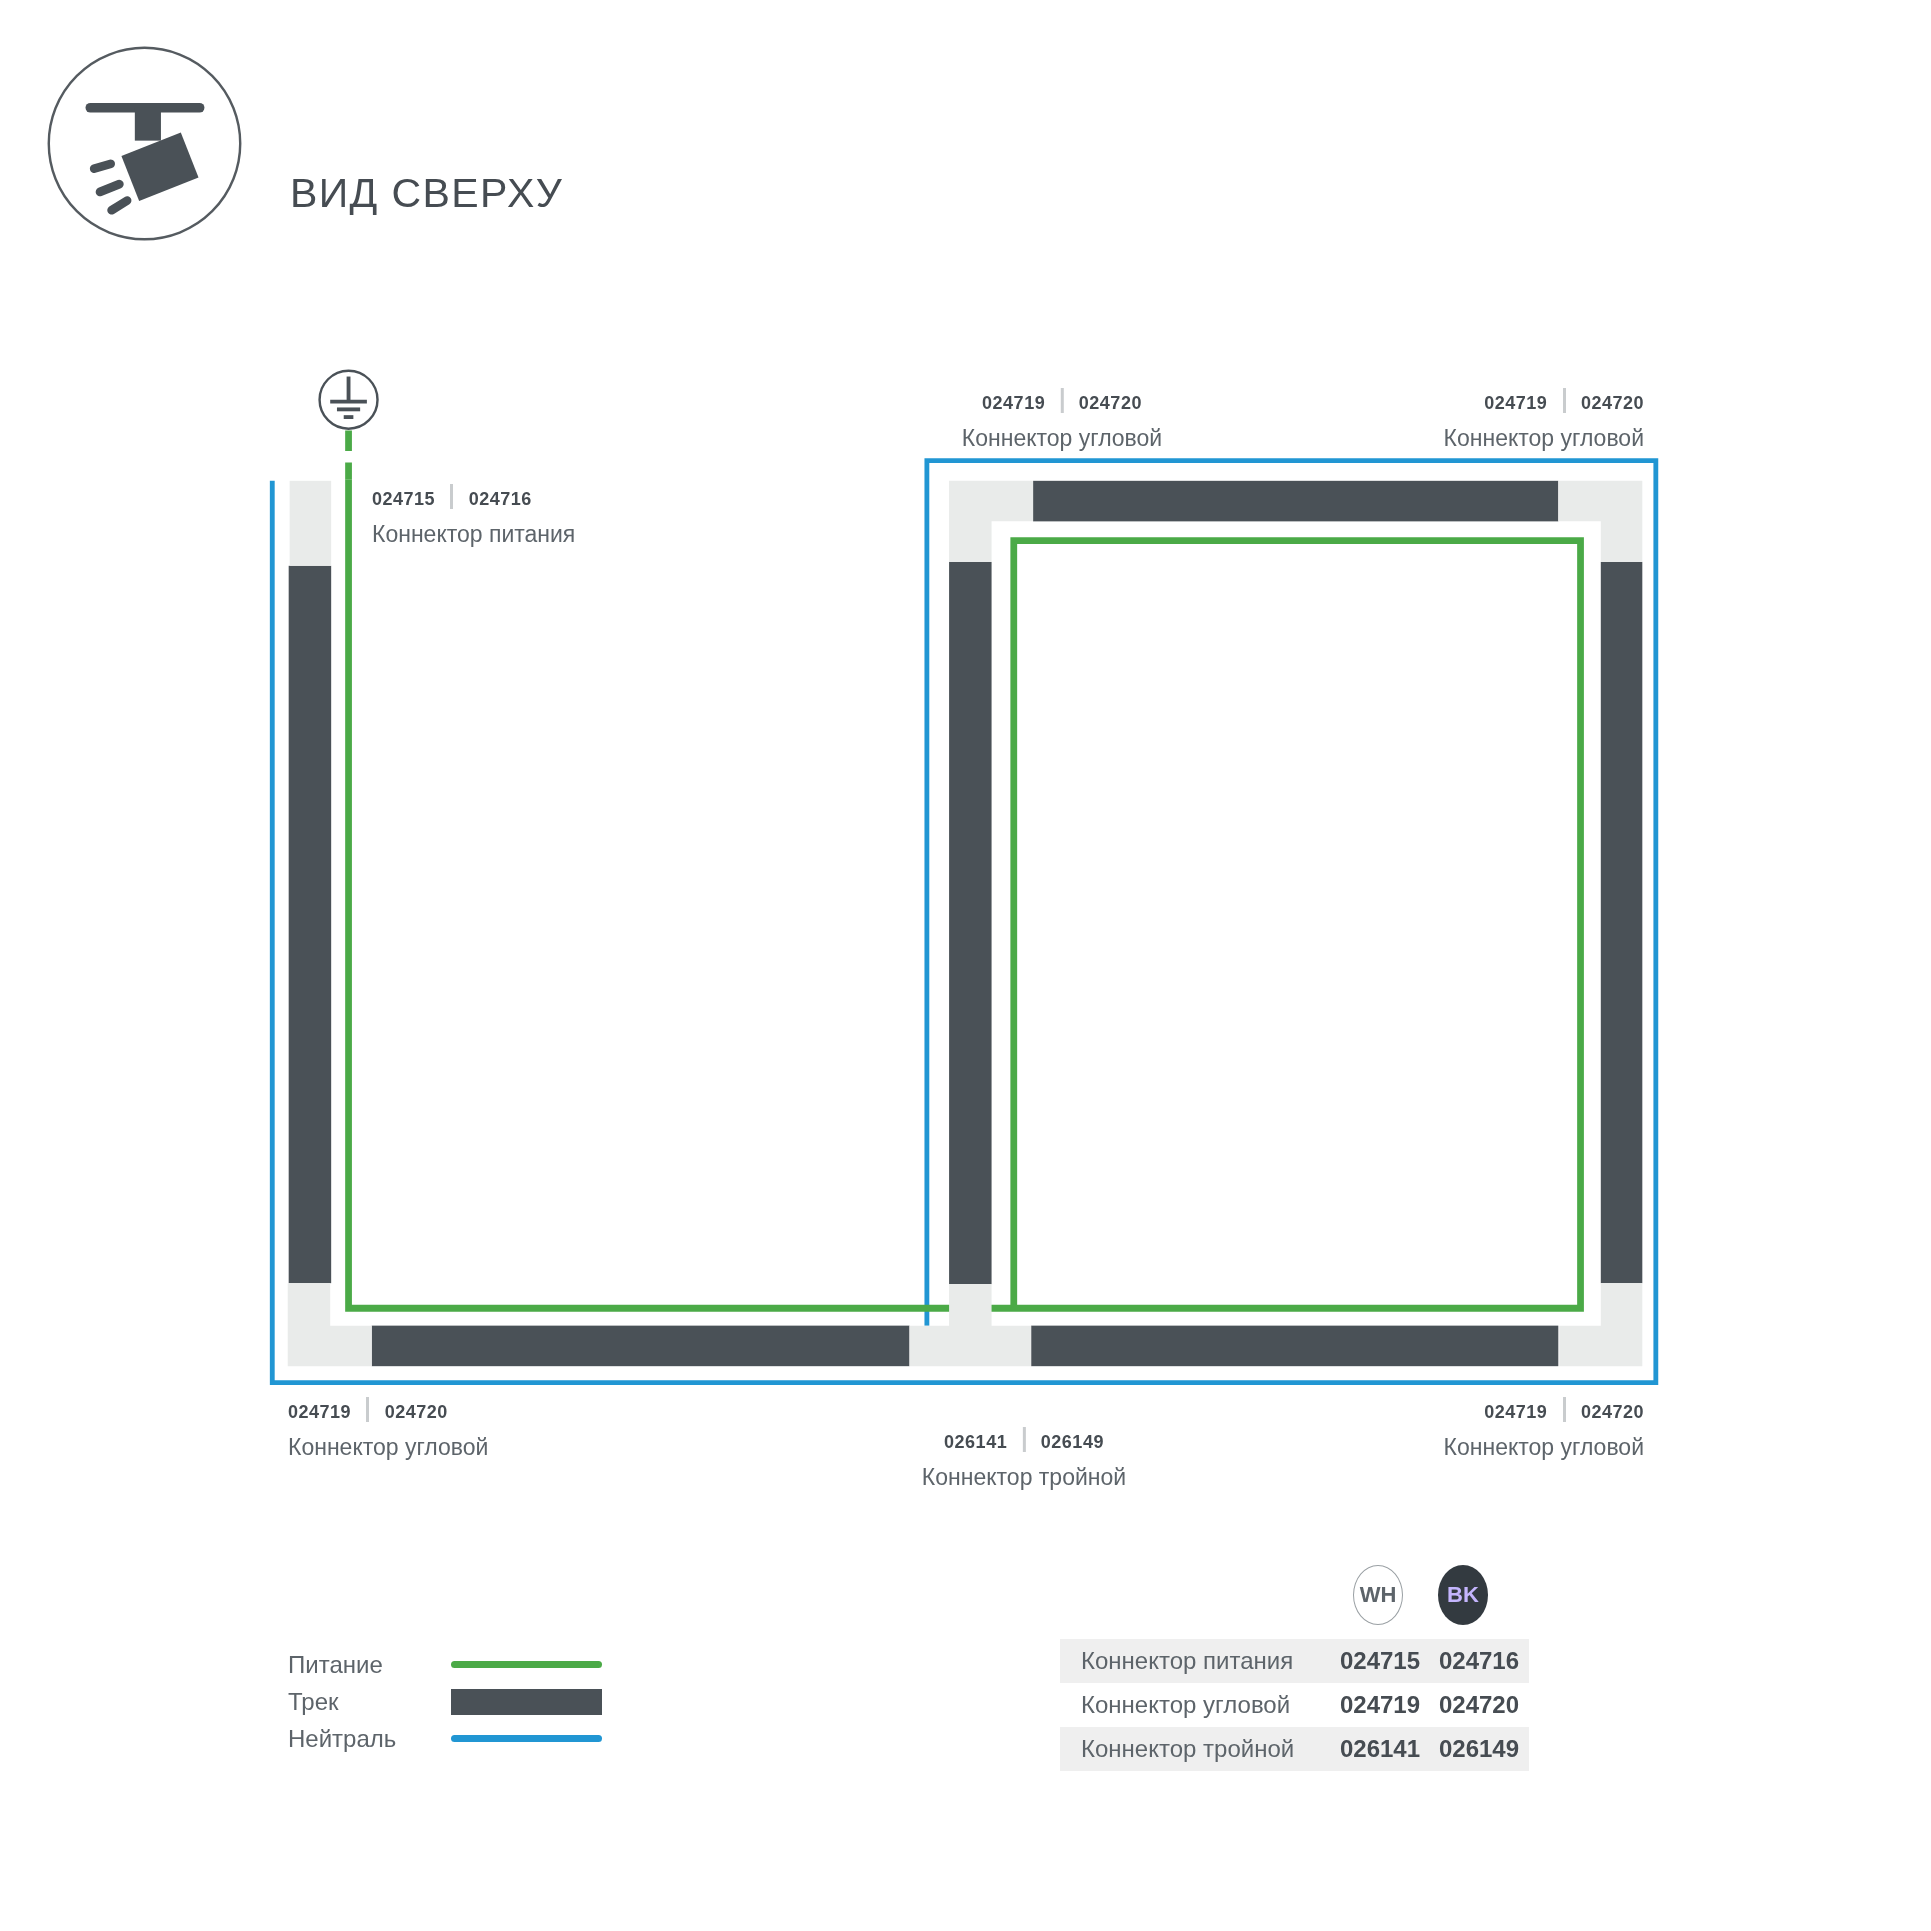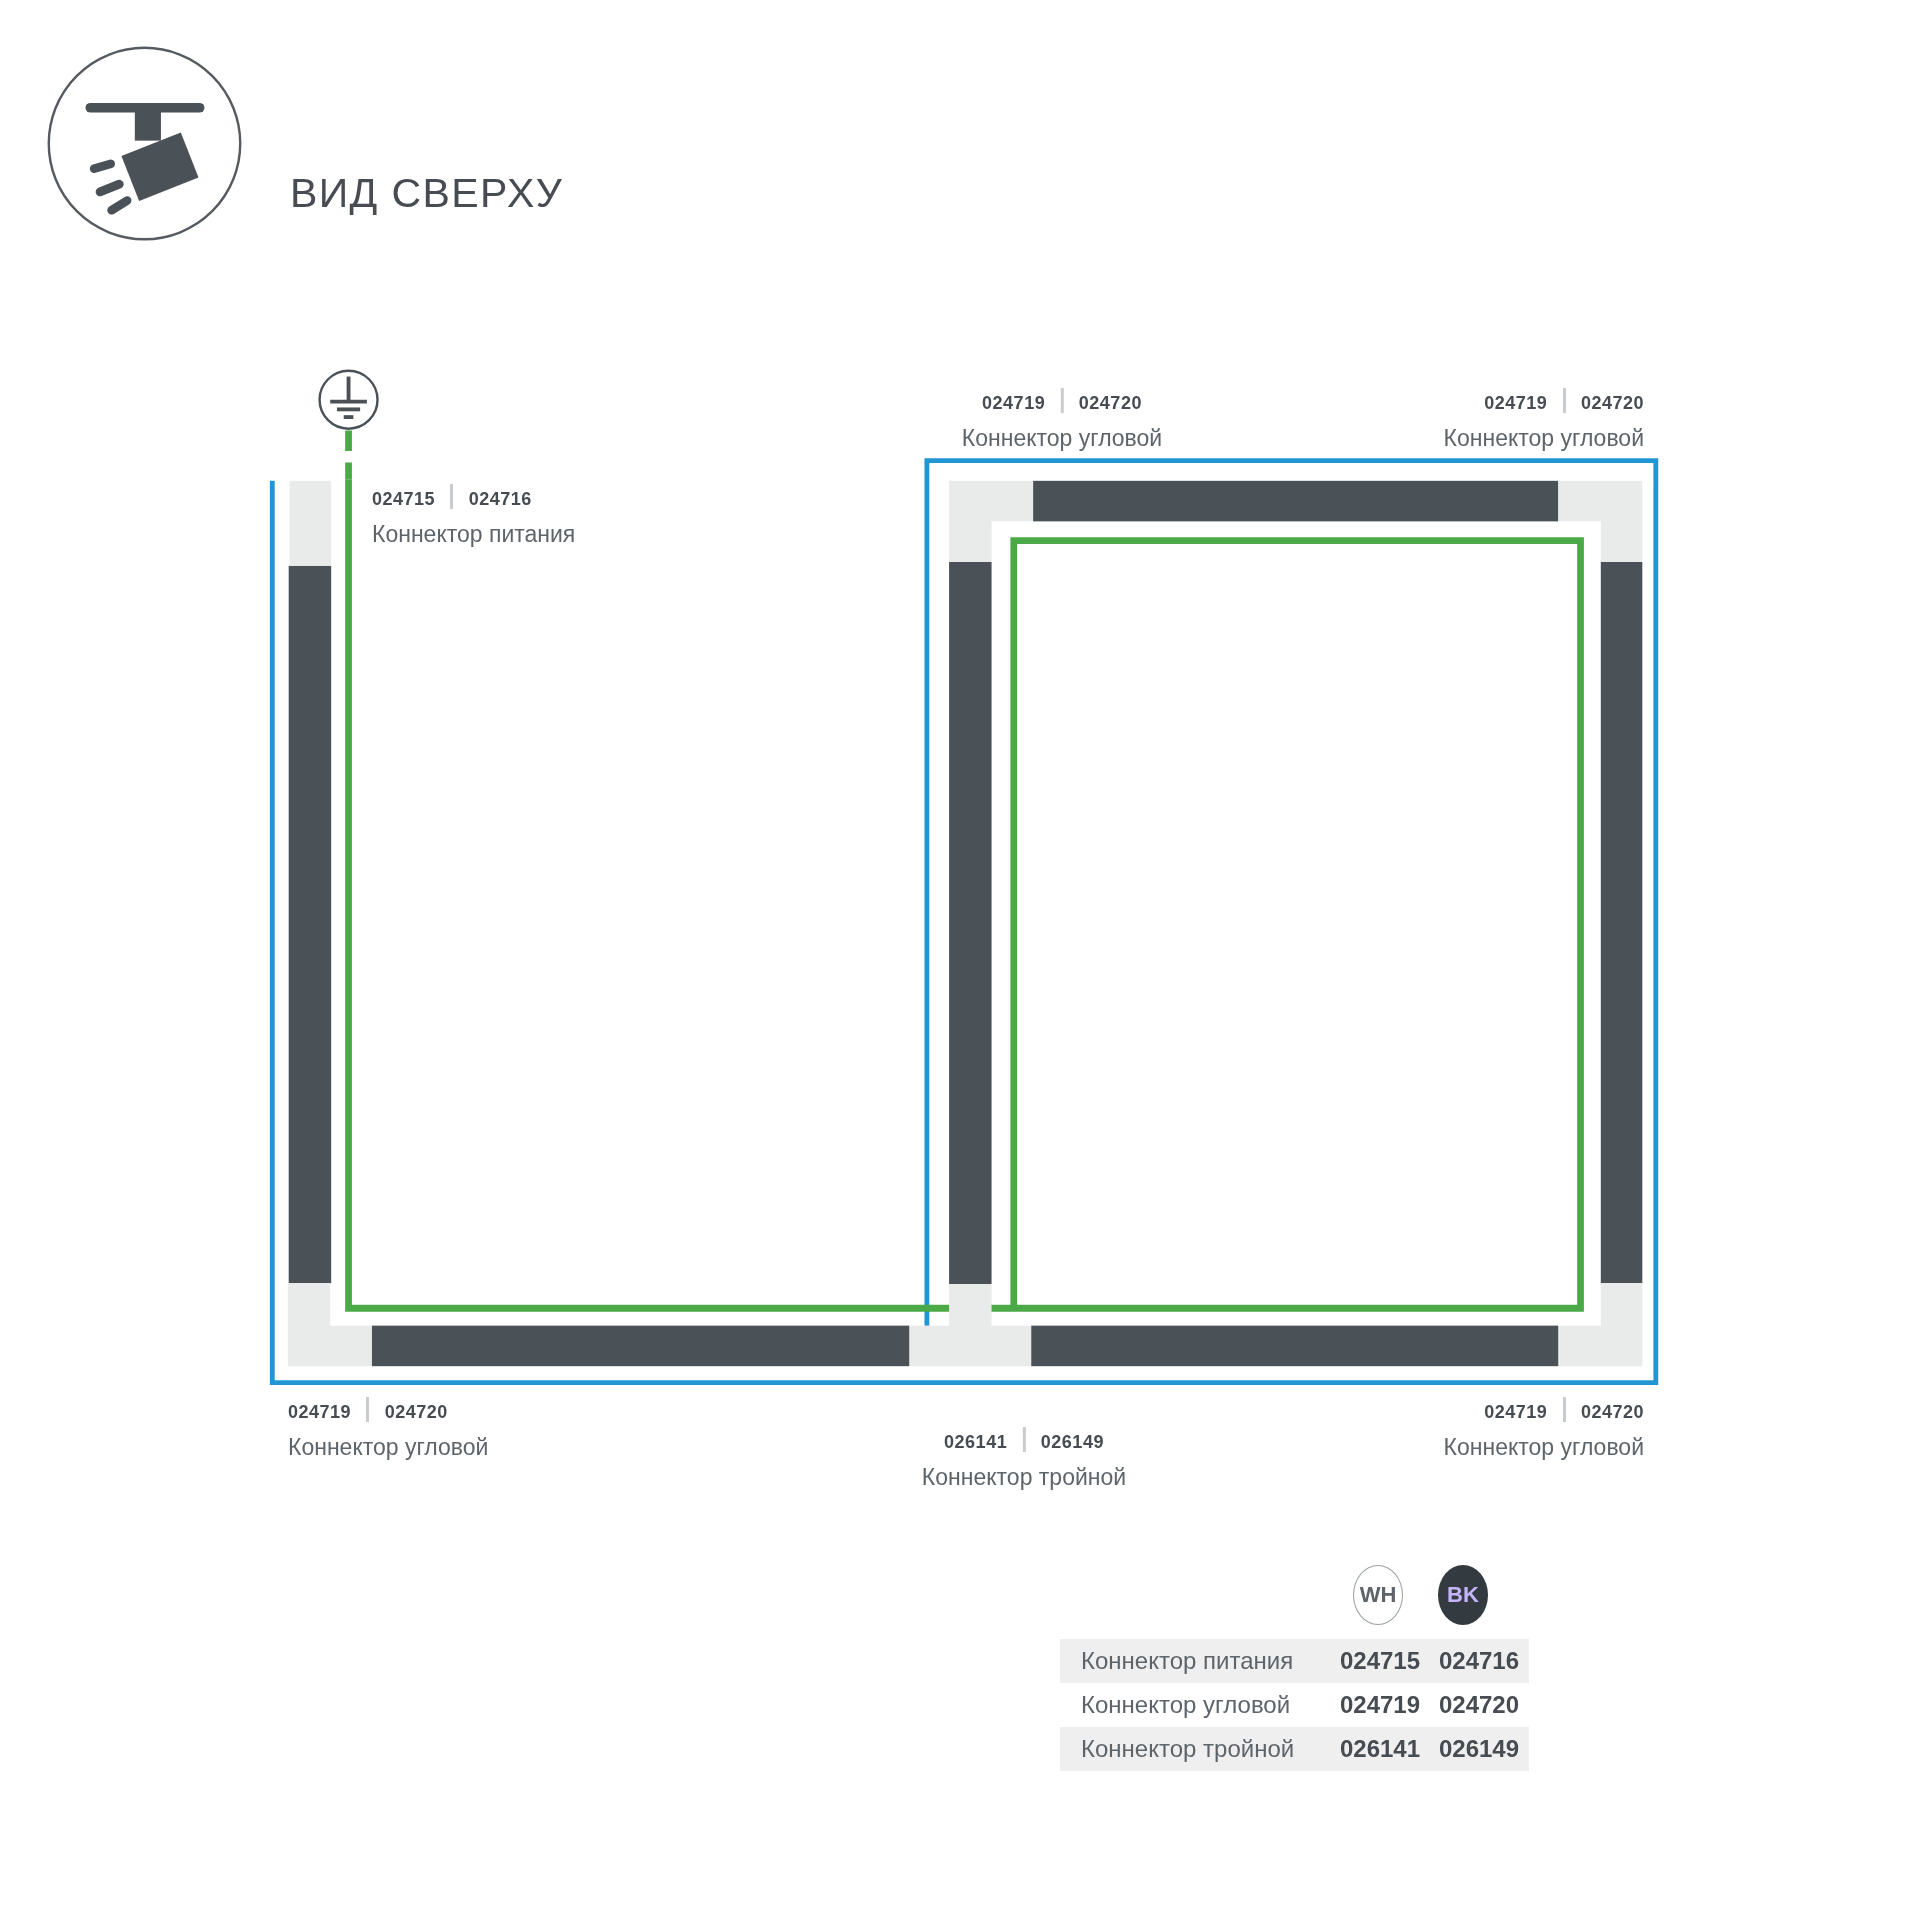--- a/index.html
+++ b/index.html
@@ -148,20 +148,34 @@
   <div class="conn-label align-center" style="left:1024px; top:1427px;">
     <div class="nums"><span>026141</span><span class="sep"></span><span>026149</span></div>
     <div class="conn-name">Коннектор тройной</div>
   </div>
 
   <div class="conn-label align-right" style="right:287px; top:1397px;">
     <div class="nums"><span>024719</span><span class="sep"></span><span>024720</span></div>
     <div class="conn-name">Коннектор угловой</div>
   </div>
 
+  <div class="legend">
+    <div class="legend-row">
+      <div class="legend-label">Питание</div>
+      <div class="swatch-power"></div>
+    </div>
+    <div class="legend-row">
+      <div class="legend-label">Трек</div>
+      <div class="swatch-track"></div>
+    </div>
+    <div class="legend-row">
+      <div class="legend-label">Нейтраль</div>
+      <div class="swatch-neutral"></div>
+    </div>
+  </div>
 
   <div class="ptable">
     <div class="ptable-head">
       <div class="badge badge-wh">WH</div>
       <div class="badge badge-bk">BK</div>
     </div>
     <div class="ptable-row alt">
       <div class="ptable-name">Коннектор питания</div>
       <div class="ptable-num col-wh">024715</div>
       <div class="ptable-num col-bk">024716</div>

